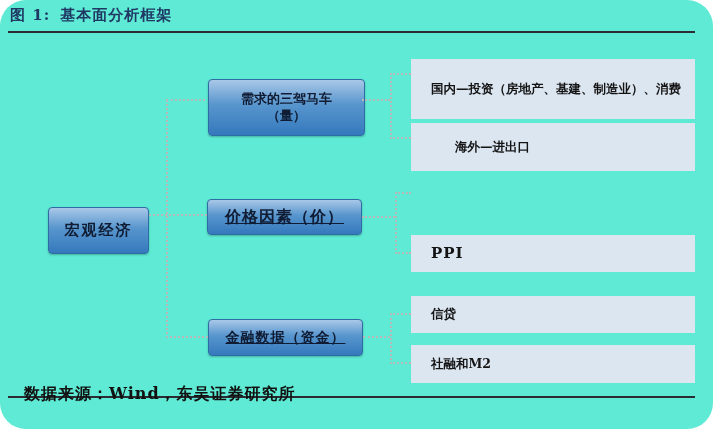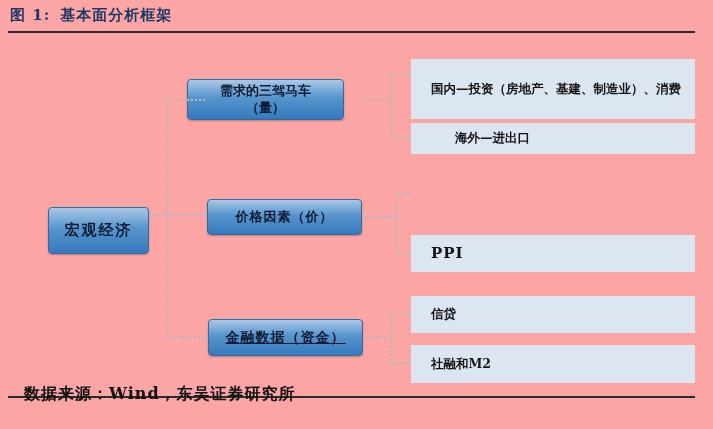--- a/index.html
+++ b/index.html
@@ -1,21 +1,22 @@
 <!DOCTYPE html>
 <html><head>
 <meta charset="utf-8">
 <style>
   html,body{margin:0;padding:0;background:#fff;}
   #page{
     position:relative;
     width:713px;height:429px;
-    background:#fca5a5;
+    background:#5eead4;
     font-family:"DejaVu Serif","Liberation Serif",serif;
     overflow:hidden;
+    border-radius:26px;
   }
   
   .fig-title{
     position:absolute;left:10px;top:6px;
     font-size:15px;font-weight:bold;color:#1f3864;
     letter-spacing:1px;white-space:nowrap;
   }
   .fig-title .lbl{margin-right:10px;}
   .rule{
     position:absolute;left:8px;width:687px;height:2px;background:#2b2b33;
@@ -29,35 +30,35 @@
     border:1px solid #2e6da4;
     border-radius:4px;
     box-sizing:border-box;
     display:flex;align-items:center;justify-content:center;
     text-align:center;
     font-weight:bold;color:#101c33;
     line-height:1.3;
     box-shadow:0 1px 2px rgba(0,0,0,0.25);
   }
   #node-root{left:48px;top:192px;width:101px;height:47px;font-size:15px;letter-spacing:2px;margin-top:15px;}
-  #node-b0{left:187px;top:79px;width:157px;height:41px;font-size:13px;padding:0 23px;box-sizing:border-box;}
-  #node-b1{left:207px;top:199px;width:155px;height:36px;font-size:13px;letter-spacing:1px;}
+  #node-b0{left:208px;top:79px;width:157px;height:57px;font-size:13px;padding:0 23px;box-sizing:border-box;}
+  #node-b1{left:207px;top:199px;width:155px;height:36px;font-size:16px;letter-spacing:1px;text-decoration:underline;}
   #node-b2{left:208px;top:319px;width:155px;height:37px;font-size:14px;letter-spacing:1px;text-decoration:underline;}
   
   .leaf{
     position:absolute;left:411px;width:284px;
     background:#dce6f1;
     box-sizing:border-box;
     display:flex;align-items:center;
     padding:2px 10px 2px 20px;
     font-weight:bold;color:#141414;
     font-size:12.5px;line-height:1.45;
   }
   #leaf-0{top:59px;height:60px;}
-  #leaf-1{top:123px;height:31px;padding-left:44px;}
+  #leaf-1{top:123px;height:48px;padding-left:44px;}
   #leaf-2{top:175px;height:37px;font-size:13px;letter-spacing:1px;}
   #leaf-3{top:235px;height:37px;font-size:15px;letter-spacing:1px;}
   #leaf-4{top:296px;height:37px;}
   #leaf-5{top:345px;height:38px;}
   
   .conn-h{position:absolute;border-top:2px dotted #b8b8b8;height:0;}
   .conn-v{position:absolute;border-left:2px dotted #b8b8b8;width:0;}
   
   .footer-src{
     position:absolute;left:24px;top:384px;

